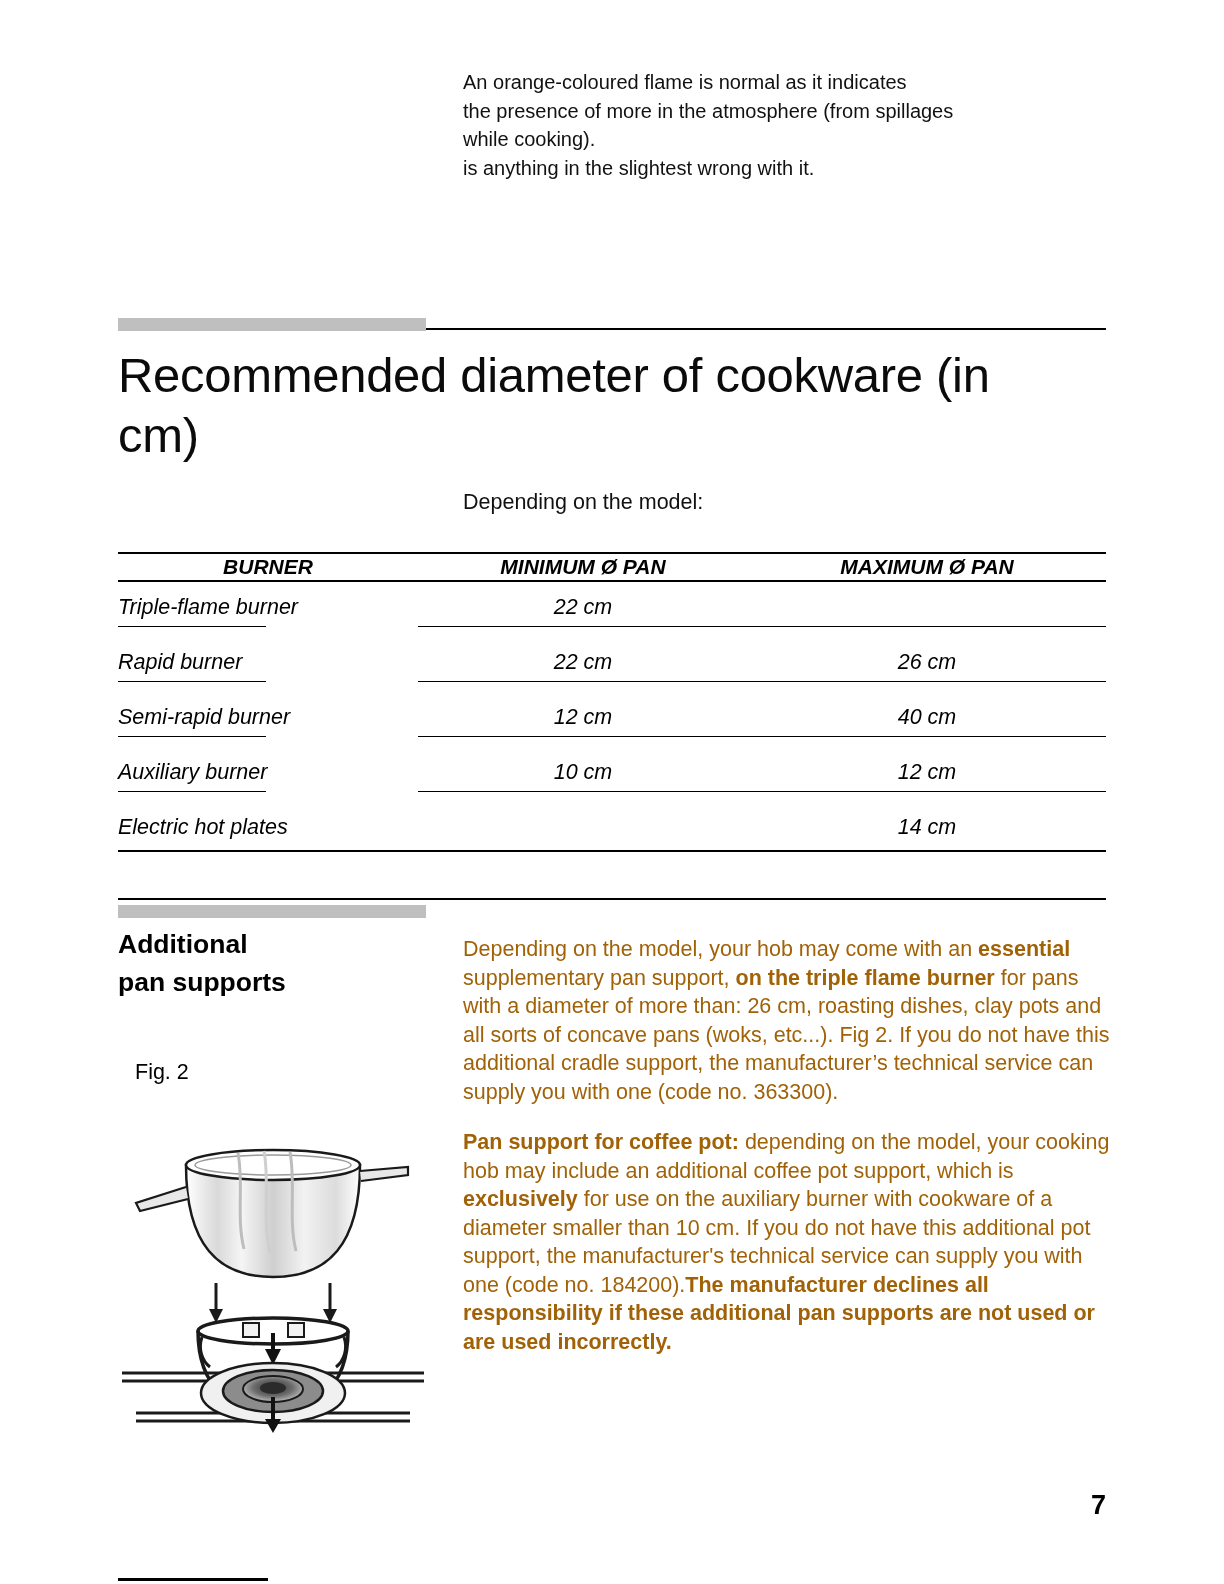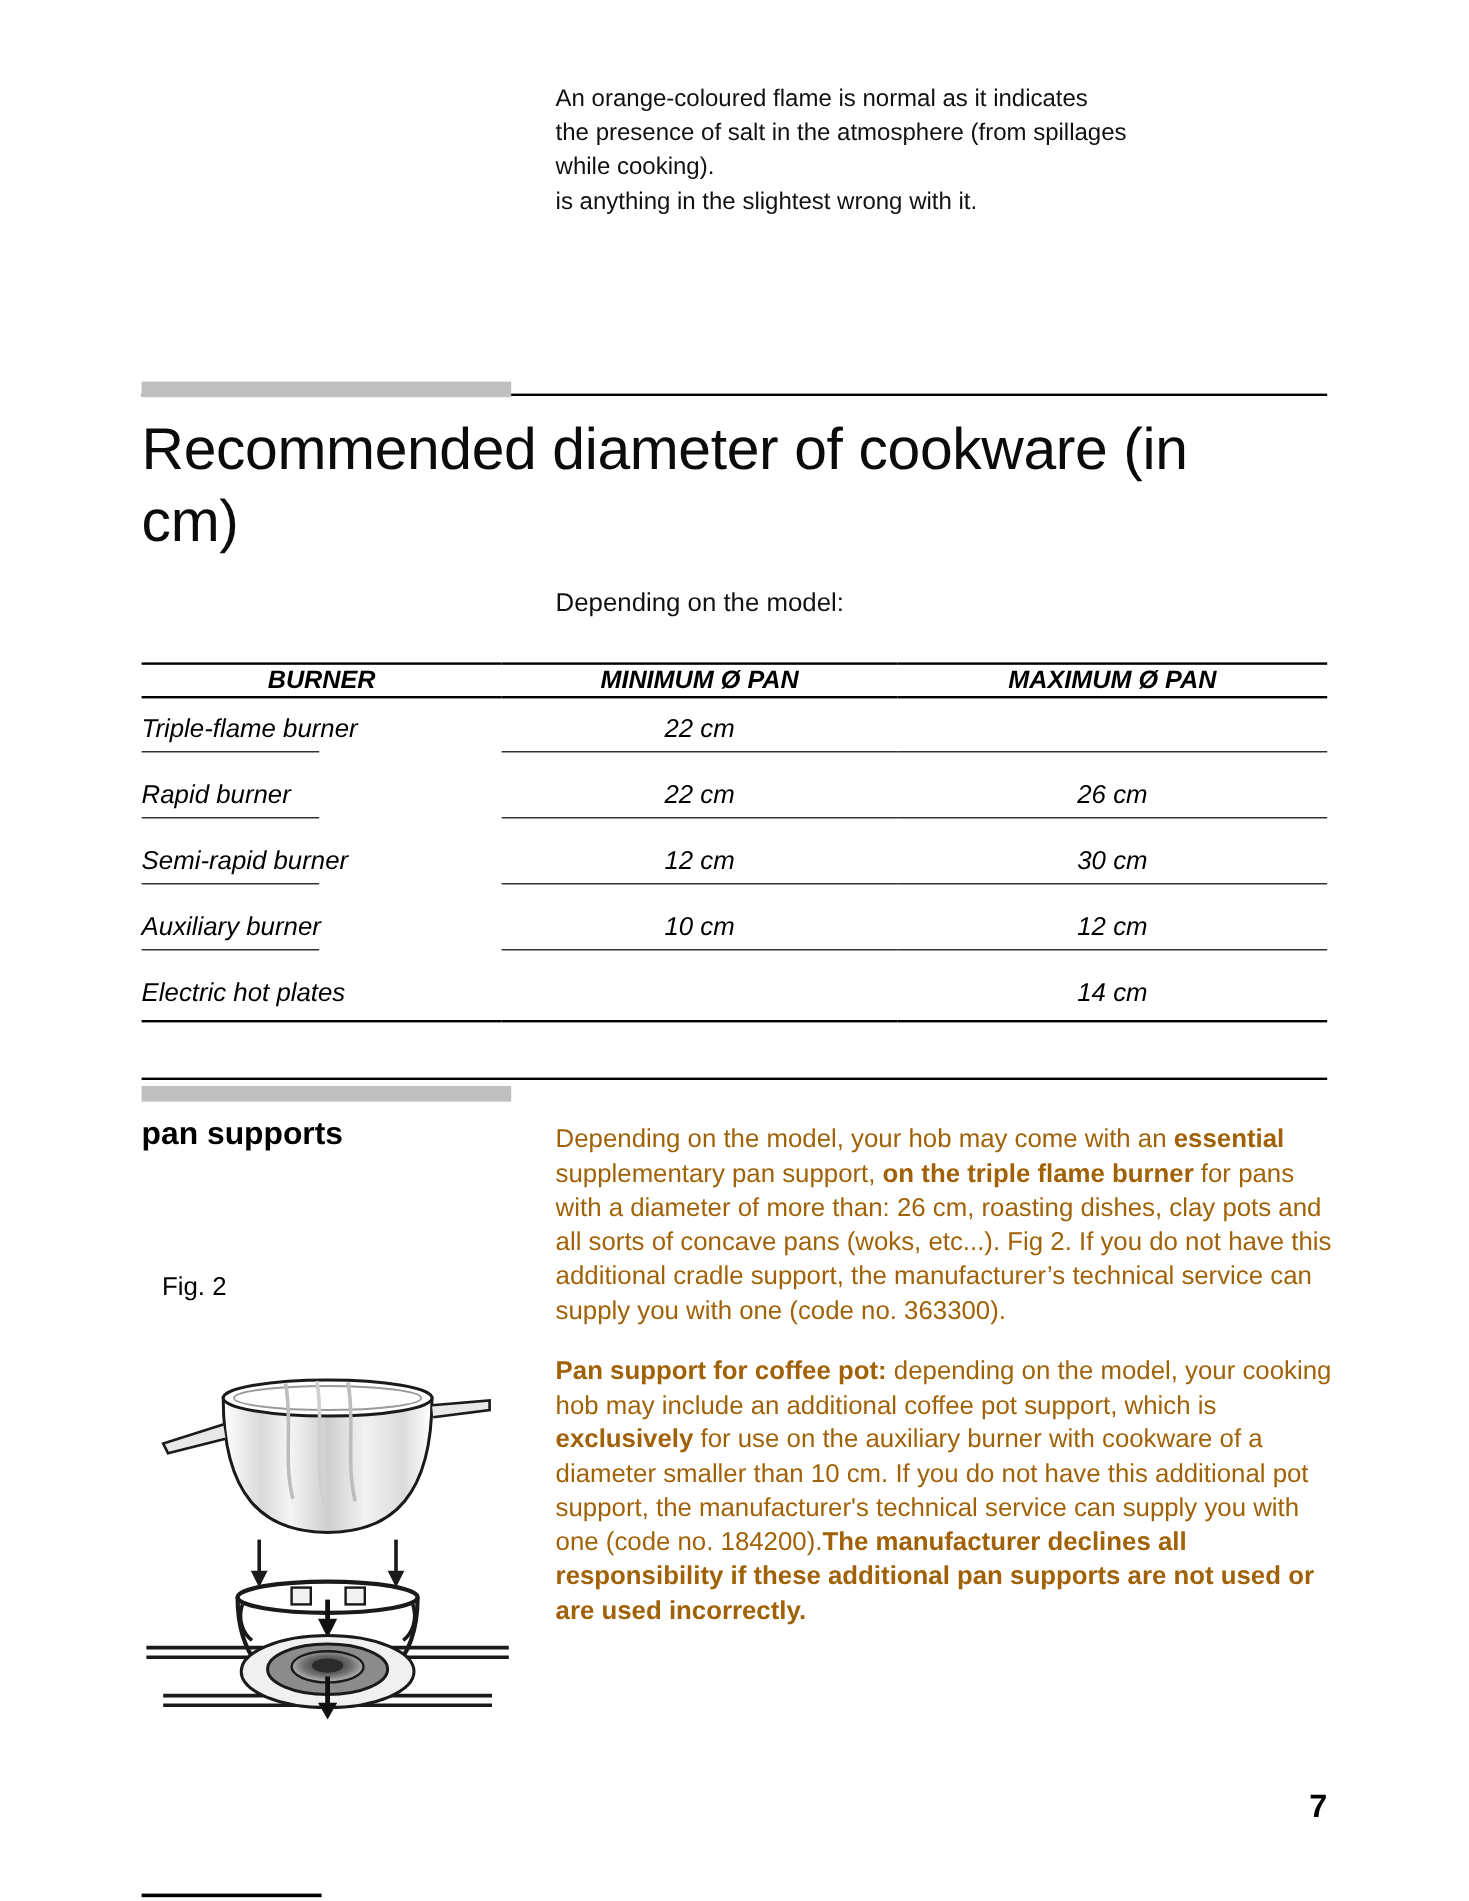--- a/index.html
+++ b/index.html
@@ -176,21 +176,21 @@
     background: #000;
   }
 </style>
 </head>
 <body>
 
 <div class="page">
 
   <div class="intro">
     <p>An orange-coloured flame is normal as it indicates</p>
-    <p>the presence of salt in the atmosphere (from spillages</p>
+    <p>the presence of more in the atmosphere (from spillages</p>
     <p>while cooking).</p>
     <p>is anything in the slightest wrong with it.</p>
   </div>
 
   <div class="section-rule" style="top:328px;"></div>
   <div class="grey-tab" style="top:318px;"></div>
 
   <div class="main-heading">Recommended diameter of cookware (in cm)</div>
   <div class="sub-note">Depending on the model:</div>
 
@@ -242,21 +242,21 @@
         <tr>
           <td class="lbl">
             <span>Semi-rapid burner</span>
             <span class="uline lbl-u"></span>
           </td>
           <td class="val min">
             <span>12 cm</span>
             <span class="uline cell-u"></span>
           </td>
           <td class="val max">
-            <span>30 cm</span>
+            <span>40 cm</span>
             <span class="uline cell-u"></span>
           </td>
         </tr>
 
         <tr>
           <td class="lbl">
             <span>Auxiliary burner</span>
             <span class="uline lbl-u"></span>
           </td>
           <td class="val min">
@@ -285,20 +285,21 @@
             <td colspan="3"></td>
           </tr>
       </tbody>
     </table>
   </div>
 
   <div class="section-rule" style="top:898px;"></div>
   <div class="grey-tab" style="top:905px;"></div>
 
   <div class="aps-heading">
+    <div>Additional</div>
     <div>pan supports</div>
   </div>
 
   <div class="fig-caption">Fig. 2</div>
 
   <div class="figure">
     <svg viewBox="0 0 310 310" width="310" height="310">
       <defs>
         <linearGradient id="panGrad" x1="0" y1="0" x2="1" y2="0">
           <stop offset="0%" stop-color="#ffffff"></stop>

